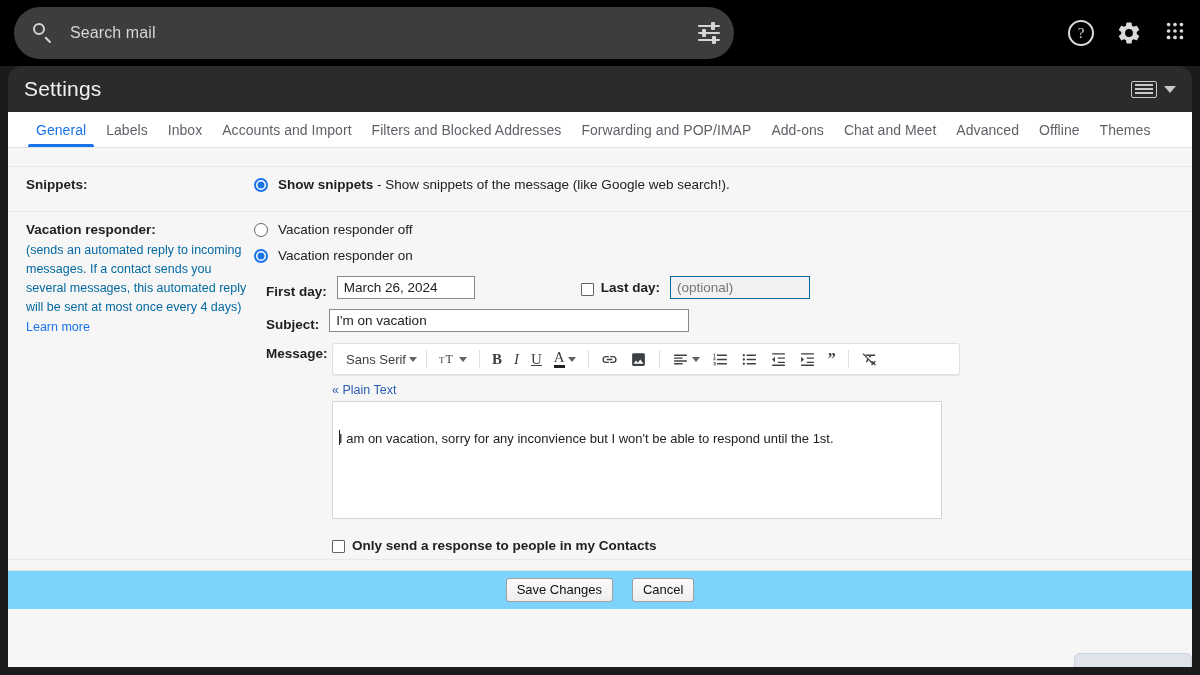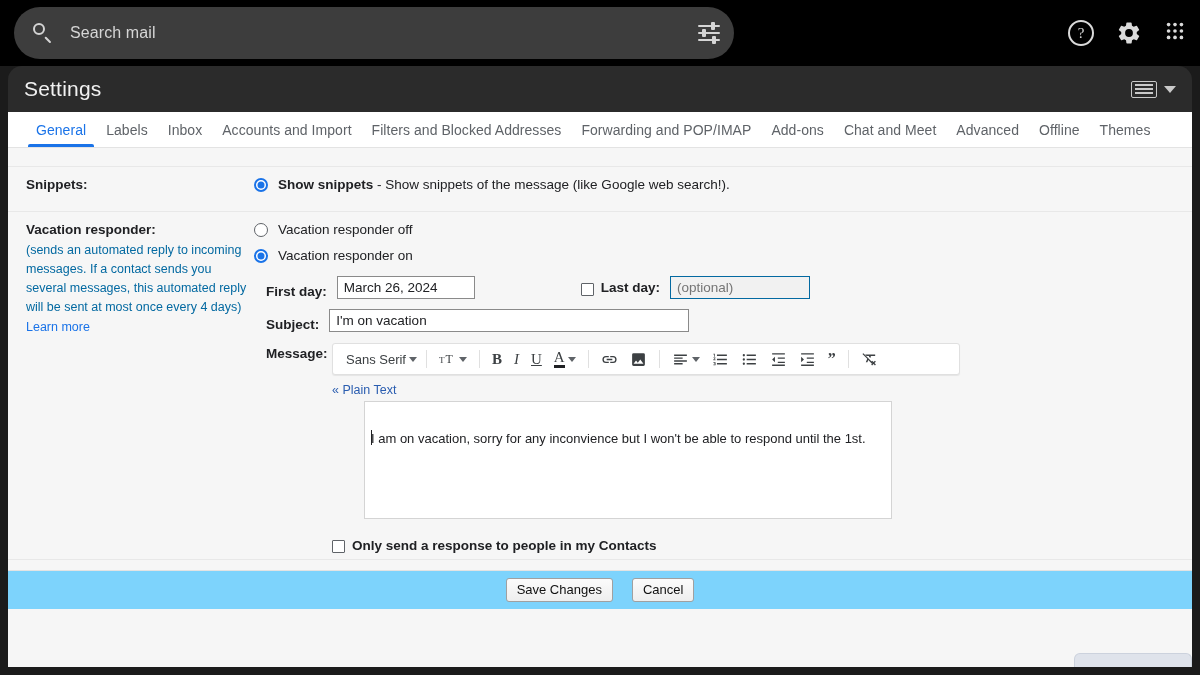--- a/index.html
+++ b/index.html
@@ -378,31 +378,30 @@
 
   .plain-text-link {
     color: #2a5db0;
     font-size: 12.5px;
     margin: 8px 0 4px 0;
     cursor: pointer;
     display: inline-block;
   }
 
   .msg-body {
-    width: 528px;
+    width: 610px;
     height: 118px;
     background: #ffffff;
     border: 1px solid #d4d4d4;
     box-sizing: border-box;
     padding: 28px 8px 0 6px;
     font-size: 13px;
     color: #202124;
     line-height: 18px;
     position: relative;
-    margin-left: 32px;
   }
   .msg-body .caret-bar {
     position: absolute;
     left: 6px; top: 28px;
     width: 1px; height: 15px;
     background: #202124;
   }
 
   .contacts-line {
     display: flex;

